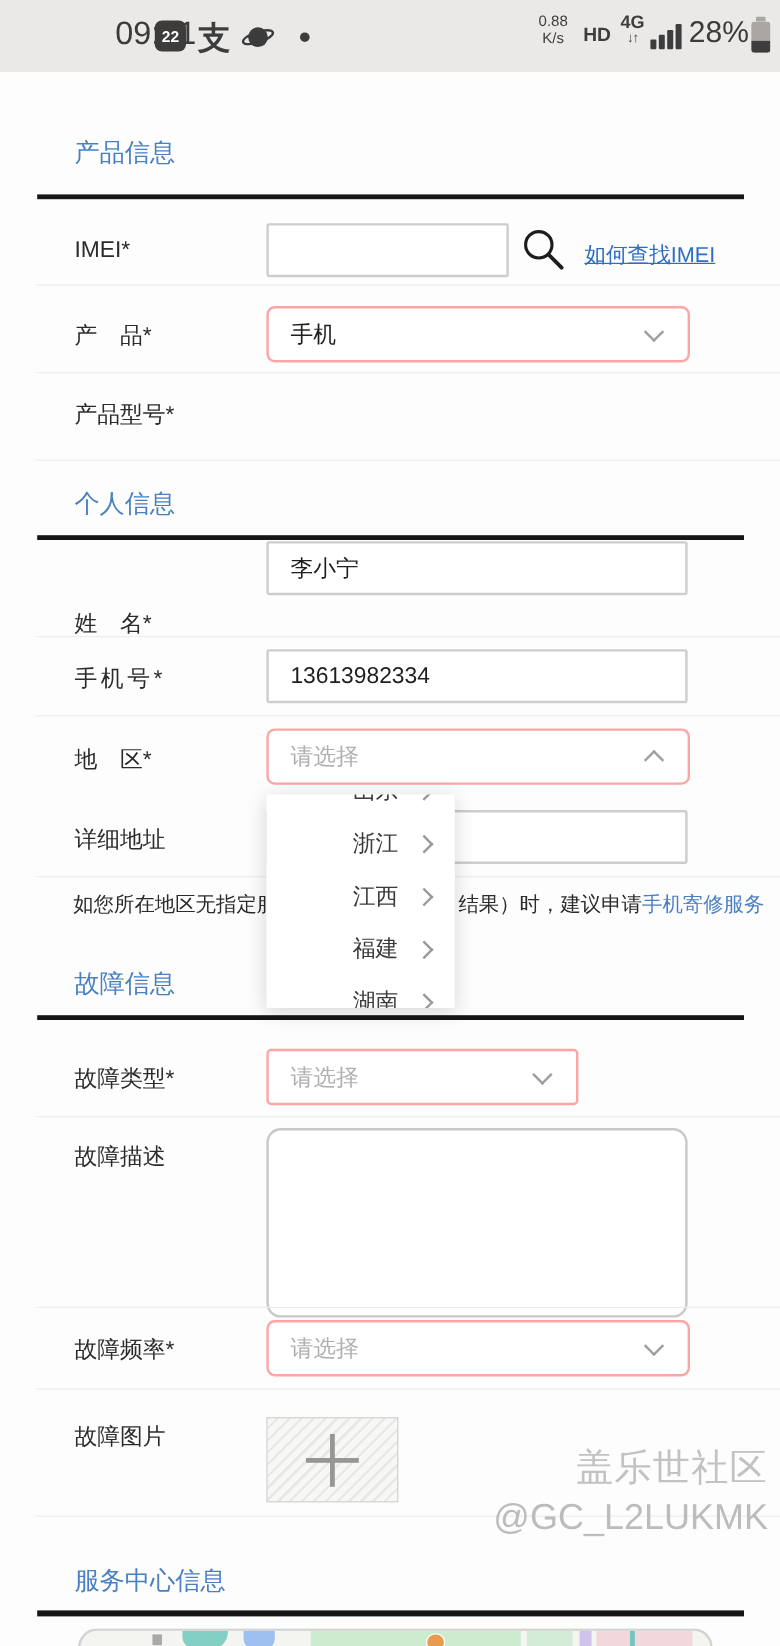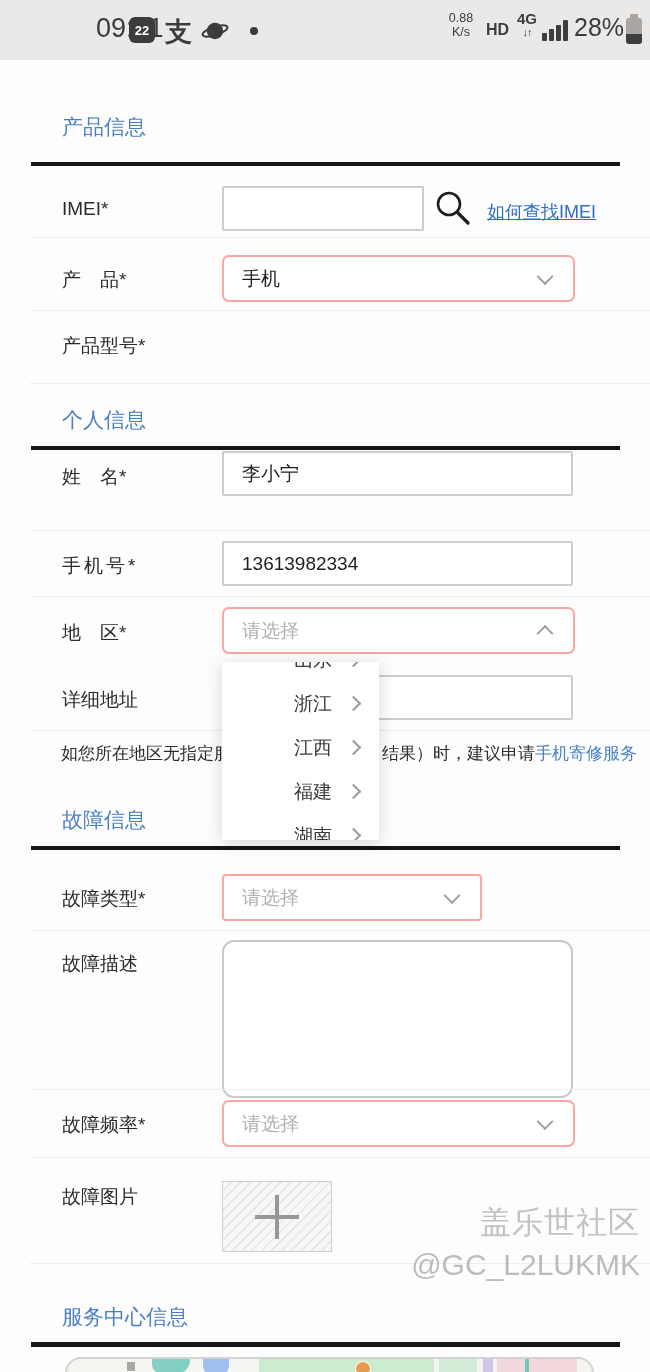--- a/index.html
+++ b/index.html
@@ -151,21 +151,21 @@
     <span class="chev down"></span>
   </div>
   <div class="sep" style="top:310px"></div>
 
   <div class="flabel" style="top:333px">产品型号*</div>
   <div class="sep" style="top:383px"></div>
 
   <div class="section-title" style="top:406px">个人信息</div>
   <div class="divider" style="top:446px"></div>
 
-  <div class="flabel" style="top:464px">姓　名*</div>
+  <div class="flabel" style="top:507px">姓　名*</div>
   <input class="tinput" style="top: 451px;" value="李小宁">
   <div class="sep" style="top:530px"></div>
 
   <div class="flabel letterspace" style="top:553px">手机号*</div>
   <input class="tinput" style="top: 541px;" value="13613982334">
   <div class="sep" style="top:596px"></div>
 
   <div class="flabel" style="top:620px">地　区*</div>
   <div class="selectbox" style="top:607px;width:313px">
     <span class="ph">请选择</span>

